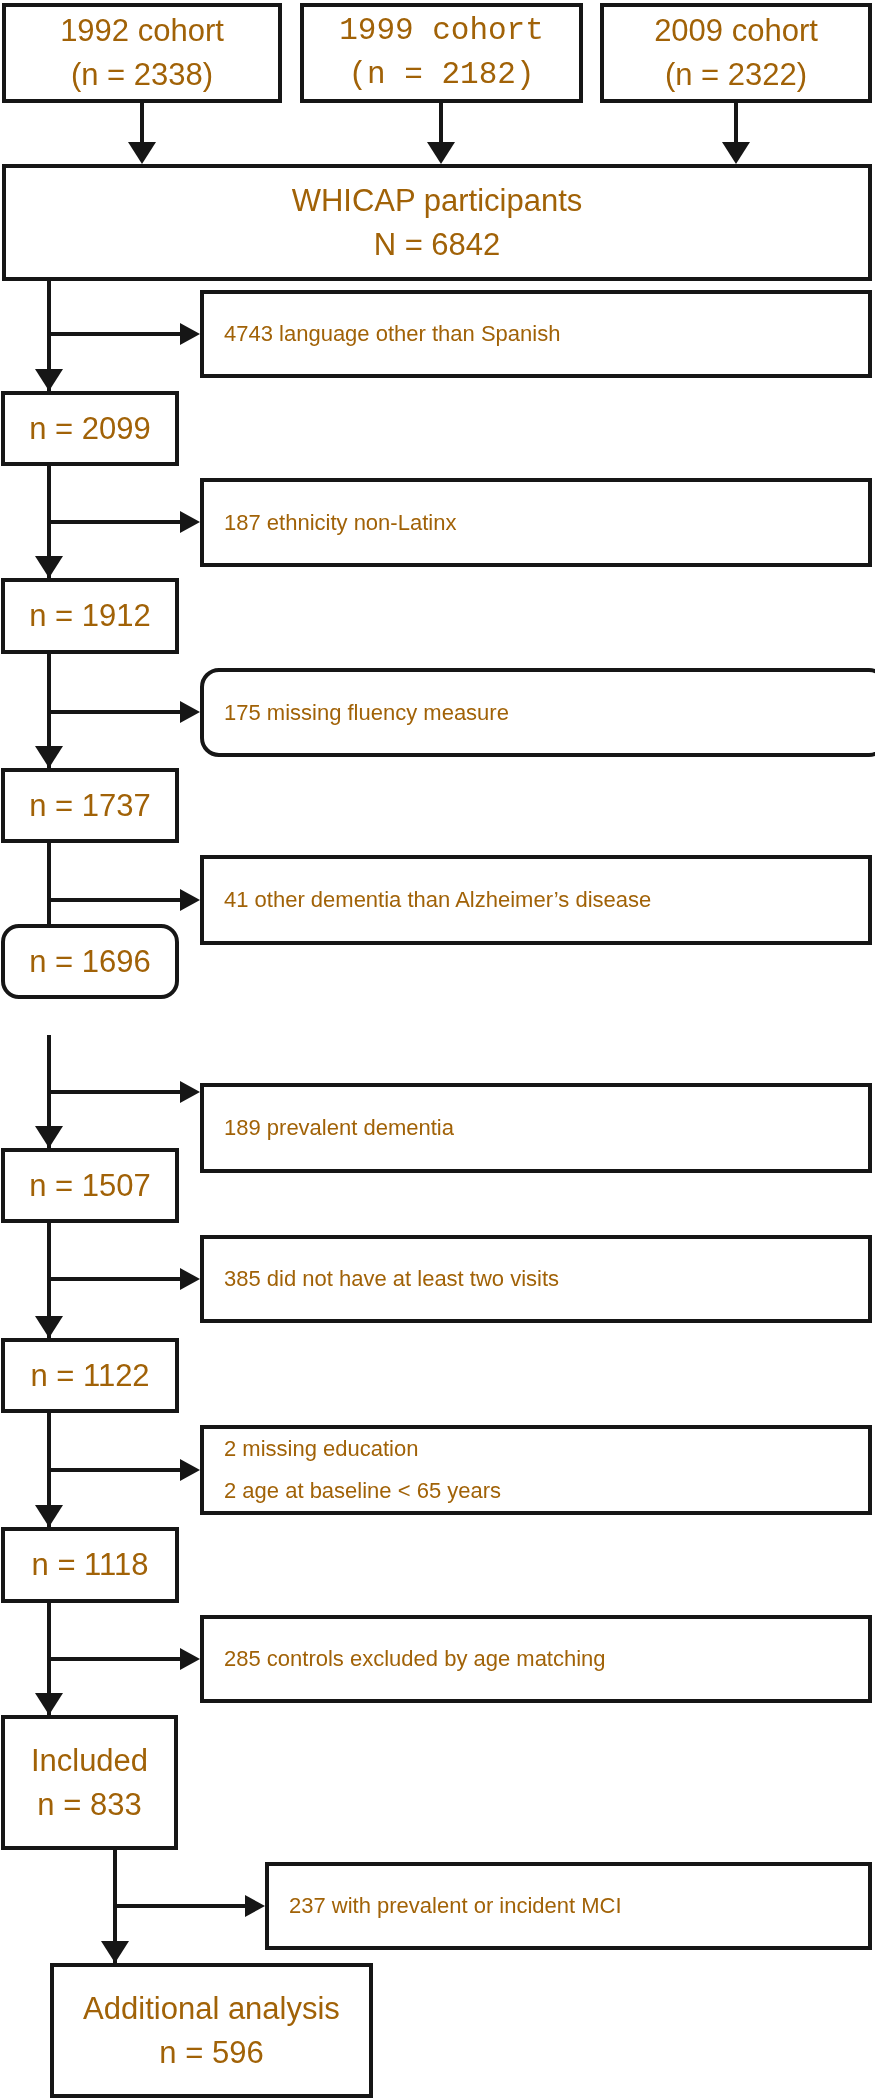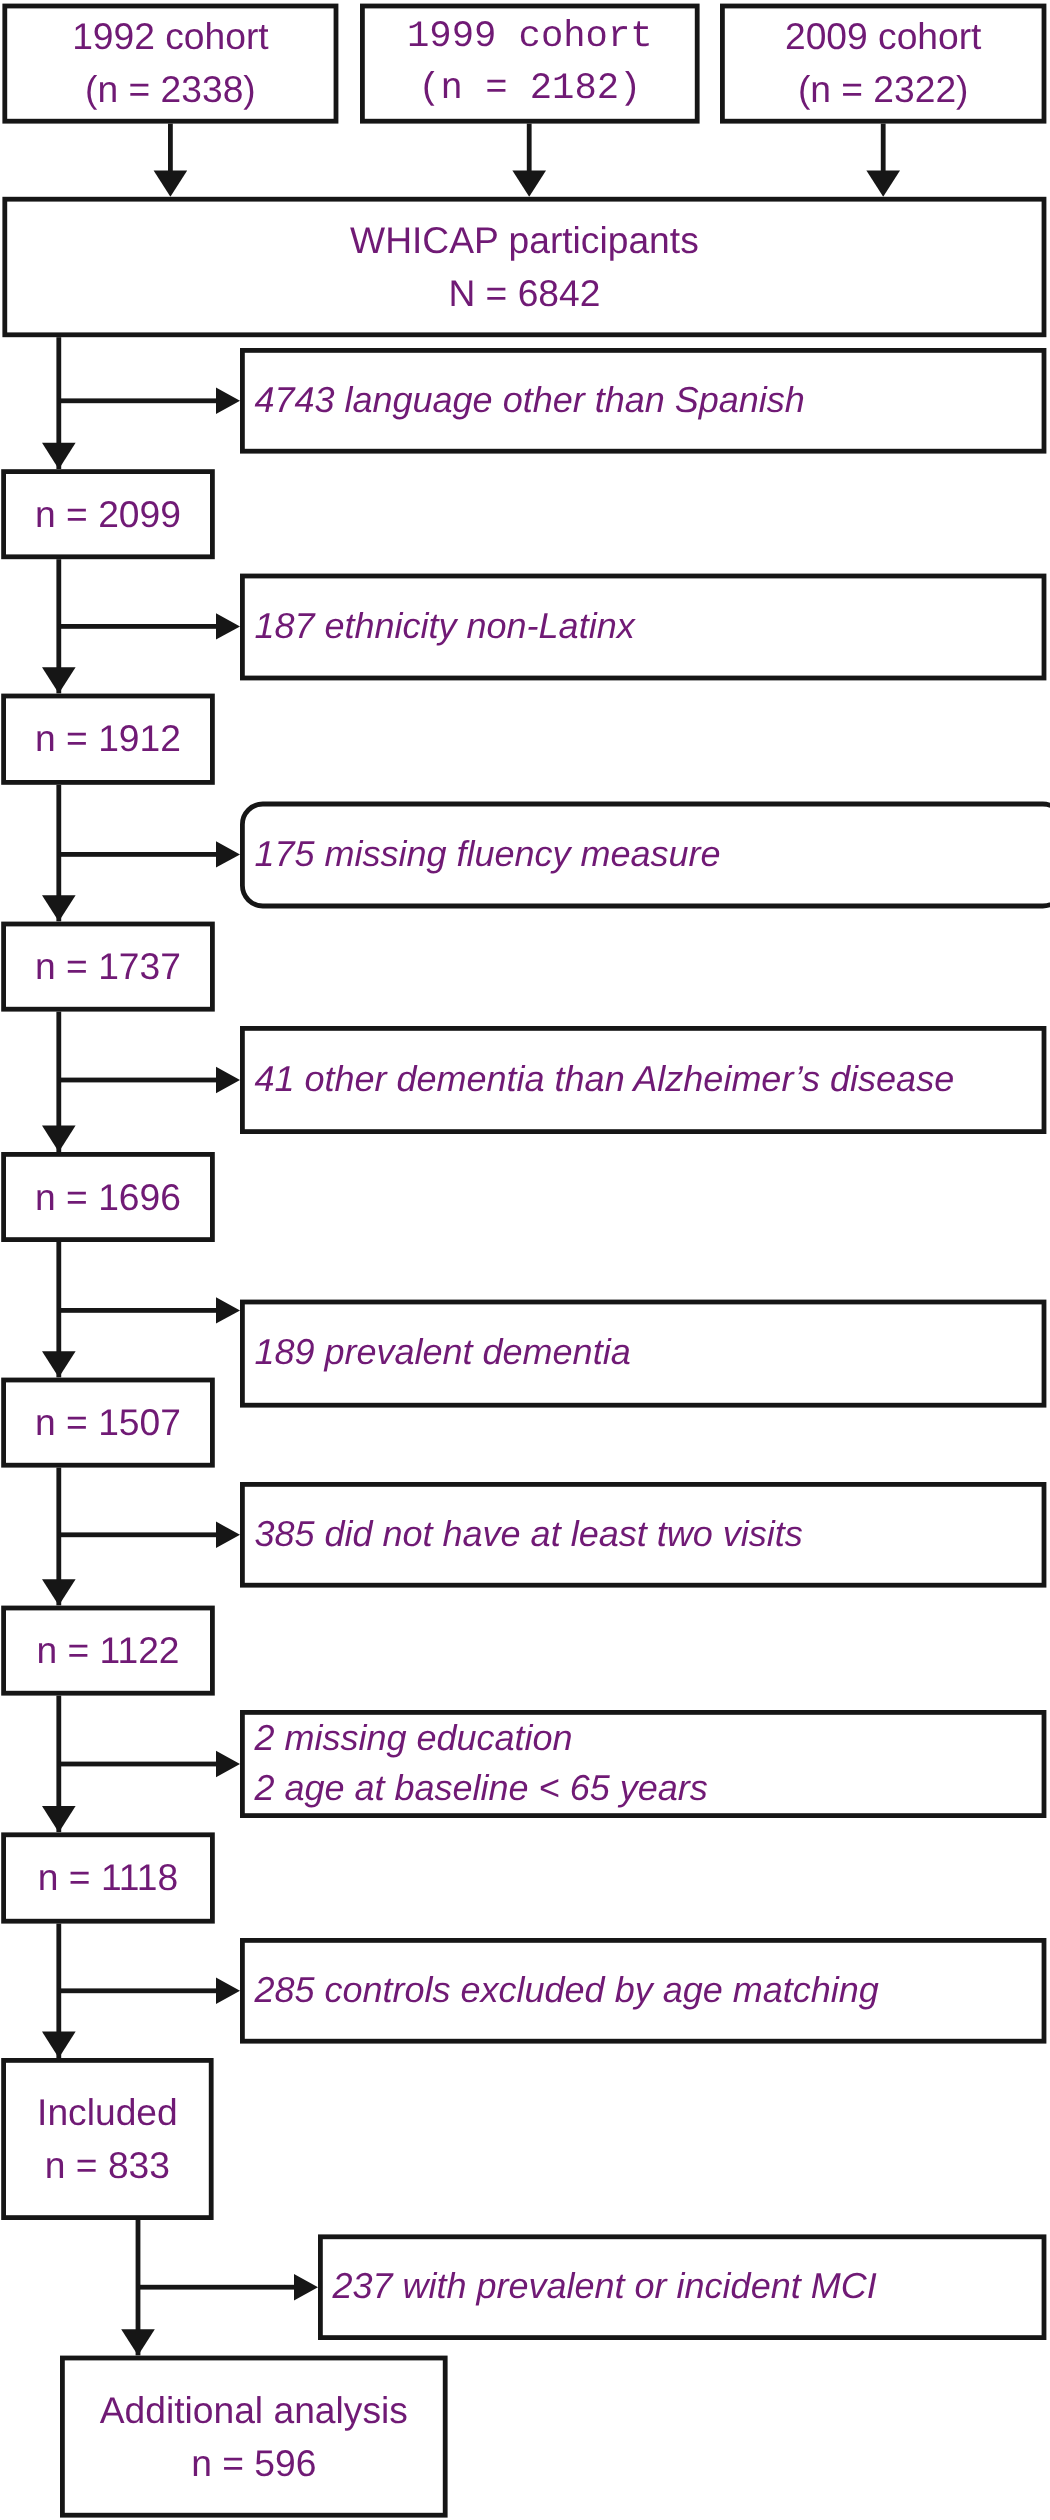--- a/index.html
+++ b/index.html
@@ -2,44 +2,43 @@
 <html><head>
 <meta charset="utf-8">
 <style>
   html, body { margin: 0; padding: 0; background: #ffffff; }
   .canvas {
     position: relative;
     width: 875px;
     height: 2100px;
     background: #ffffff;
     font-family: "Liberation Sans", sans-serif;
-    color: #701a75;
+    color: #a16207;
     overflow: hidden;
   }
   .box {
     position: absolute;
     box-sizing: border-box;
     border: 4px solid #161616;
     background: #ffffff;
     display: flex;
     flex-direction: column;
     align-items: center;
     justify-content: center;
     text-align: center;
     font-size: 31px;
     line-height: 44px;
   }
   .box.excl {
     align-items: flex-start;
     text-align: left;
-    padding-left: 8px;
+    padding-left: 20px;
     padding-right: 6px;
-    font-size: 30px;
+    font-size: 22px;
     line-height: 42px;
-    font-style: italic;
   }
   .vline { position: absolute; width: 4px; background: #161616; }
   .hline { position: absolute; height: 4px; background: #161616; }
   .tri-down {
     position: absolute; width: 0; height: 0;
     border-left: 14px solid transparent;
     border-right: 14px solid transparent;
     border-top: 22px solid #161616;
   }
   .tri-right {
@@ -112,21 +111,21 @@
     <div>n = 1737</div>
   </div>
 
   <div class="vline" style="left:47px; top:843px; height:117px;"></div>
   <div class="hline" style="left:49px; top:898px; width:131px;"></div>
   <div class="tri-right" style="left:180px; top:889px;"></div>
   <div class="tri-down" style="left:35px; top:938px;"></div>
   <div class="box excl" style="left:200px; top:855px; width:672px; height:90px;">
     <div>41 other dementia than Alzheimer’s disease</div>
   </div>
-  <div class="box" style="left:1px; top:960px; width:178px; height:75px;">
+  <div class="box" style="left:1px; top:924px; width:178px; height:75px;border-radius:18px;">
     <div>n = 1696</div>
   </div>
 
   <div class="vline" style="left:47px; top:1035px; height:113px;"></div>
   <div class="hline" style="left:49px; top:1090px; width:131px;"></div>
   <div class="tri-right" style="left:180px; top:1081px;"></div>
   <div class="tri-down" style="left:35px; top:1126px;"></div>
   <div class="box excl" style="left:200px; top:1083px; width:672px; height:90px;">
     <div>189 prevalent dementia</div>
   </div>

